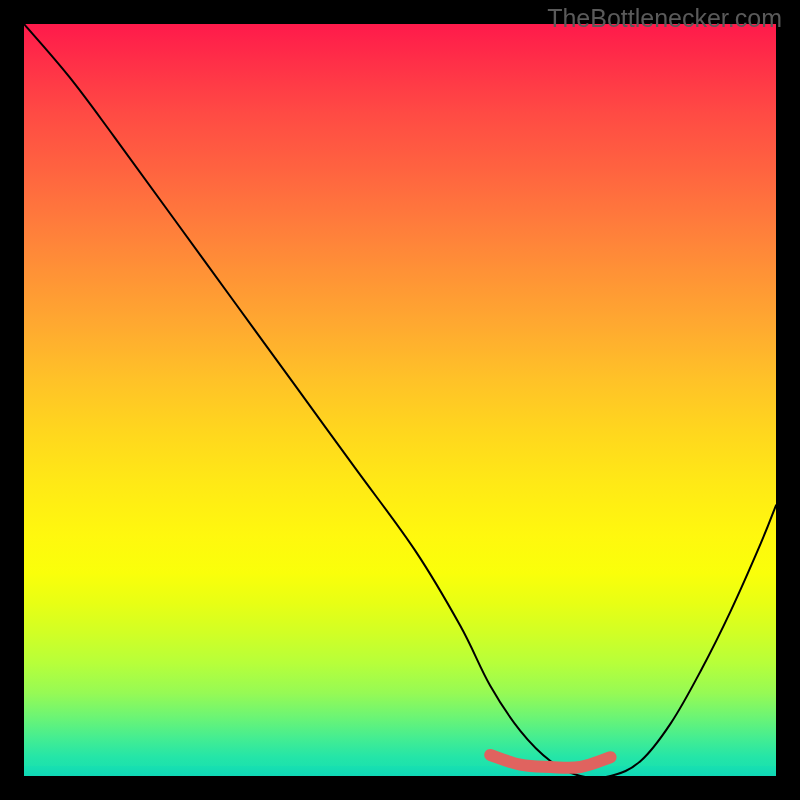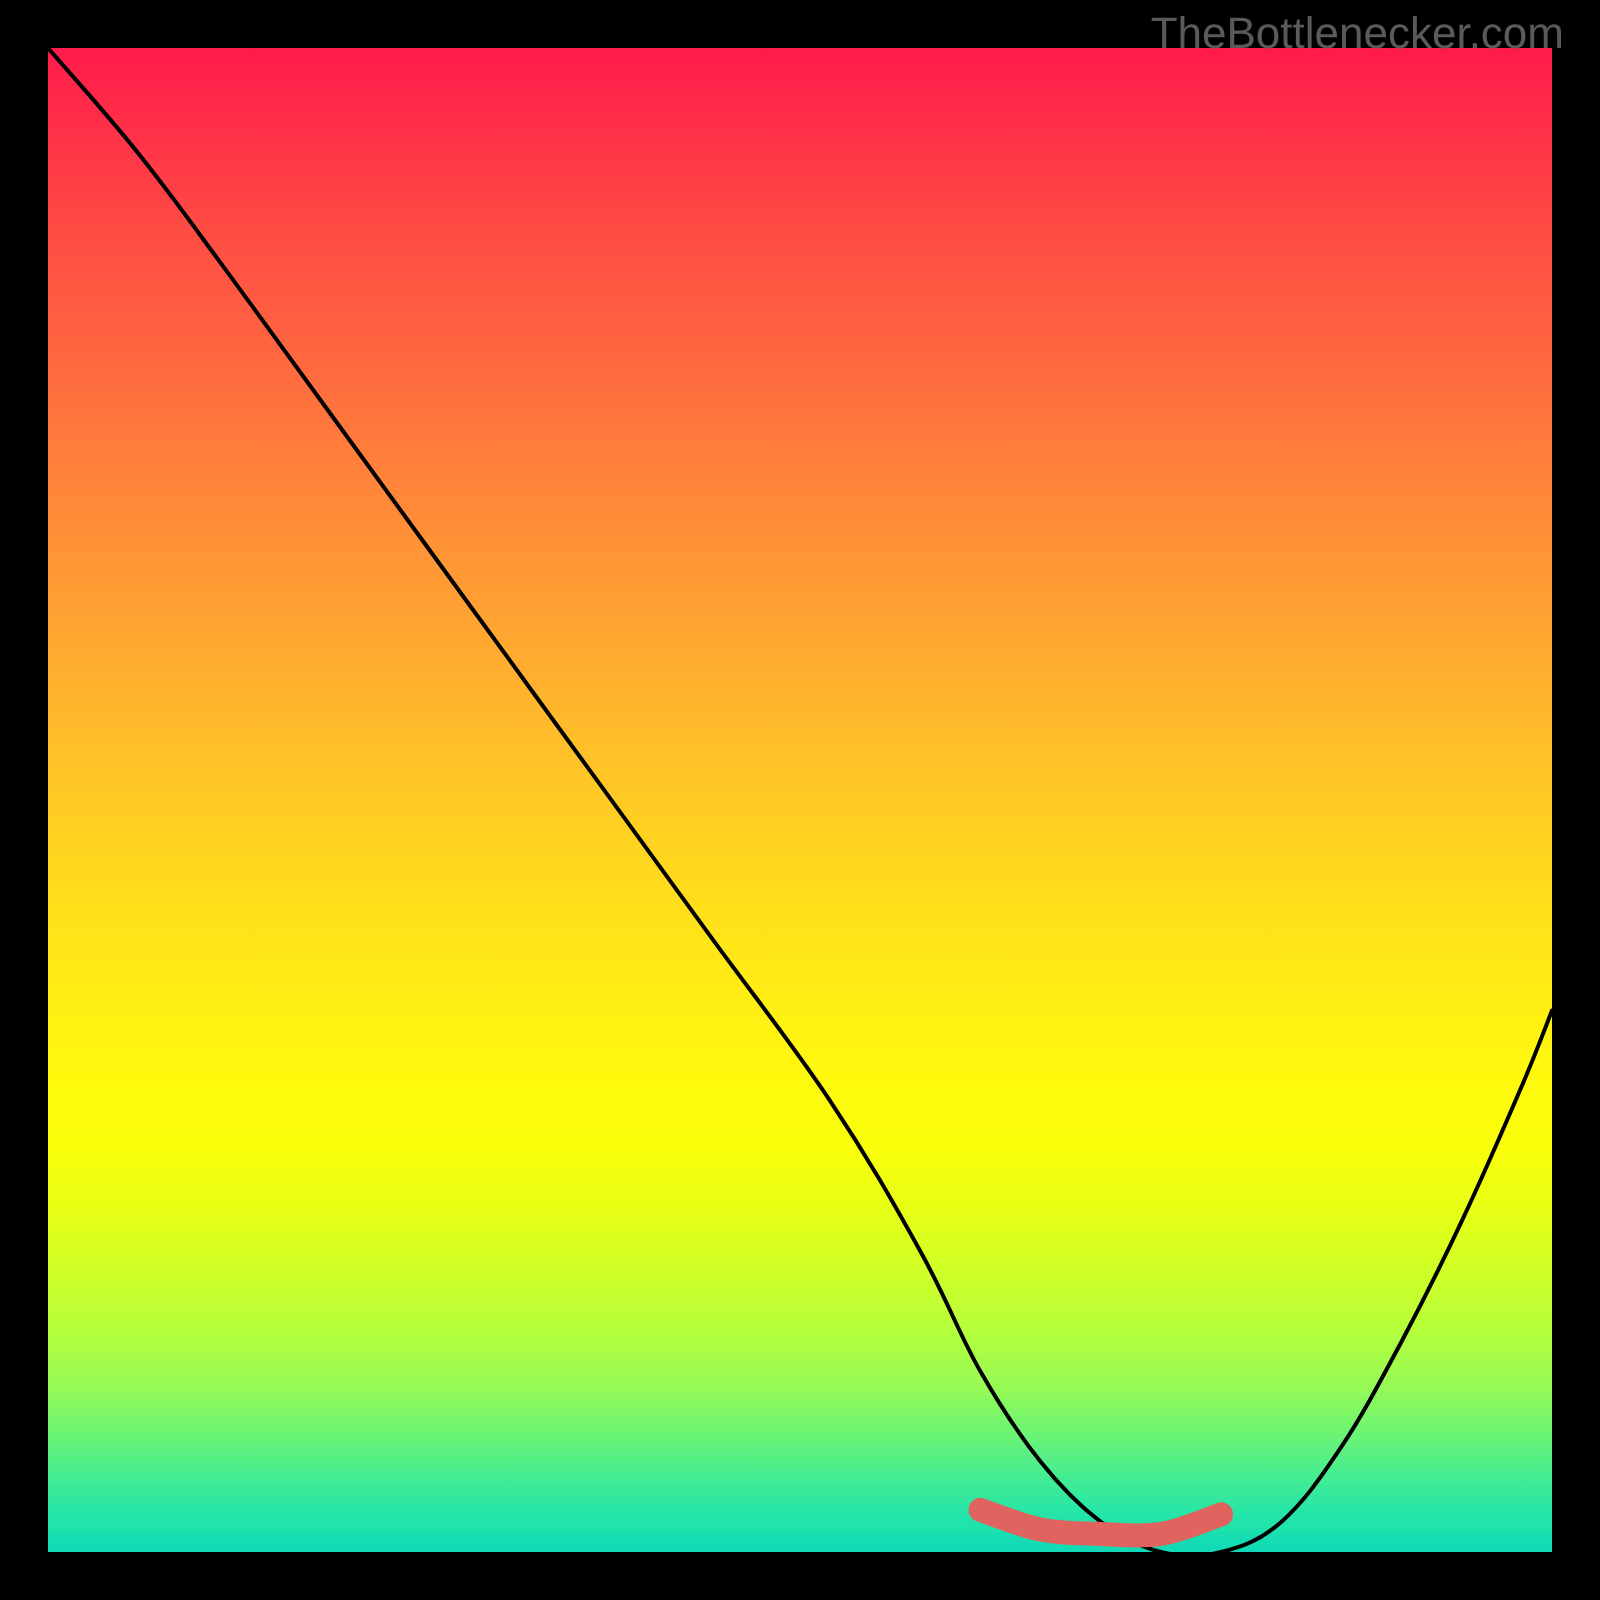--- a/index.html
+++ b/index.html
@@ -8,21 +8,21 @@
     height: 800px;
     background: #000;
     position: relative;
     font-family: Arial, sans-serif;
   }
   .watermark {
     position: absolute;
     top: 4px;
     right: 18px;
     color: #5a5a5a;
-    font-size: 22px;
+    font-size: 25px;
     font-weight: 500;
     z-index: 20;
   }
   .plot-frame {
     position: absolute;
     top: 24px;
     left: 24px;
     width: 752px;
     height: 752px;
     background: #000;

